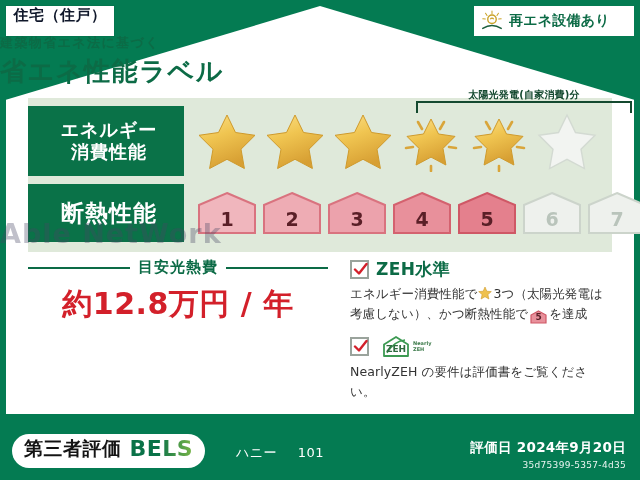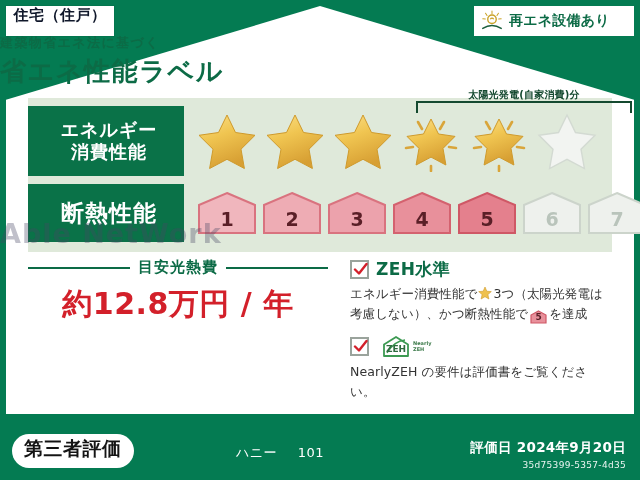--- a/index.html
+++ b/index.html
@@ -361,20 +361,21 @@
         <div class="chk-desc">NearlyZEH の要件は評価書をご覧ください。</div>
       </div>
 
     </div>
   </div>
 
   <div class="watermark">Able NetWork</div>
 
   <div class="bels-box">
     <span class="b-jp">第三者評価</span>
+    <span class="b-en">BELS</span>
   </div>
   <div class="bels-meta">
     <span>ハニー</span>
     <span class="unit">101</span>
   </div>
   <div class="foot-right">
     <div class="fr-date">評価日 2024年9月20日</div>
     <div class="fr-id">35d75399-5357-4d35</div>
   </div>
 

